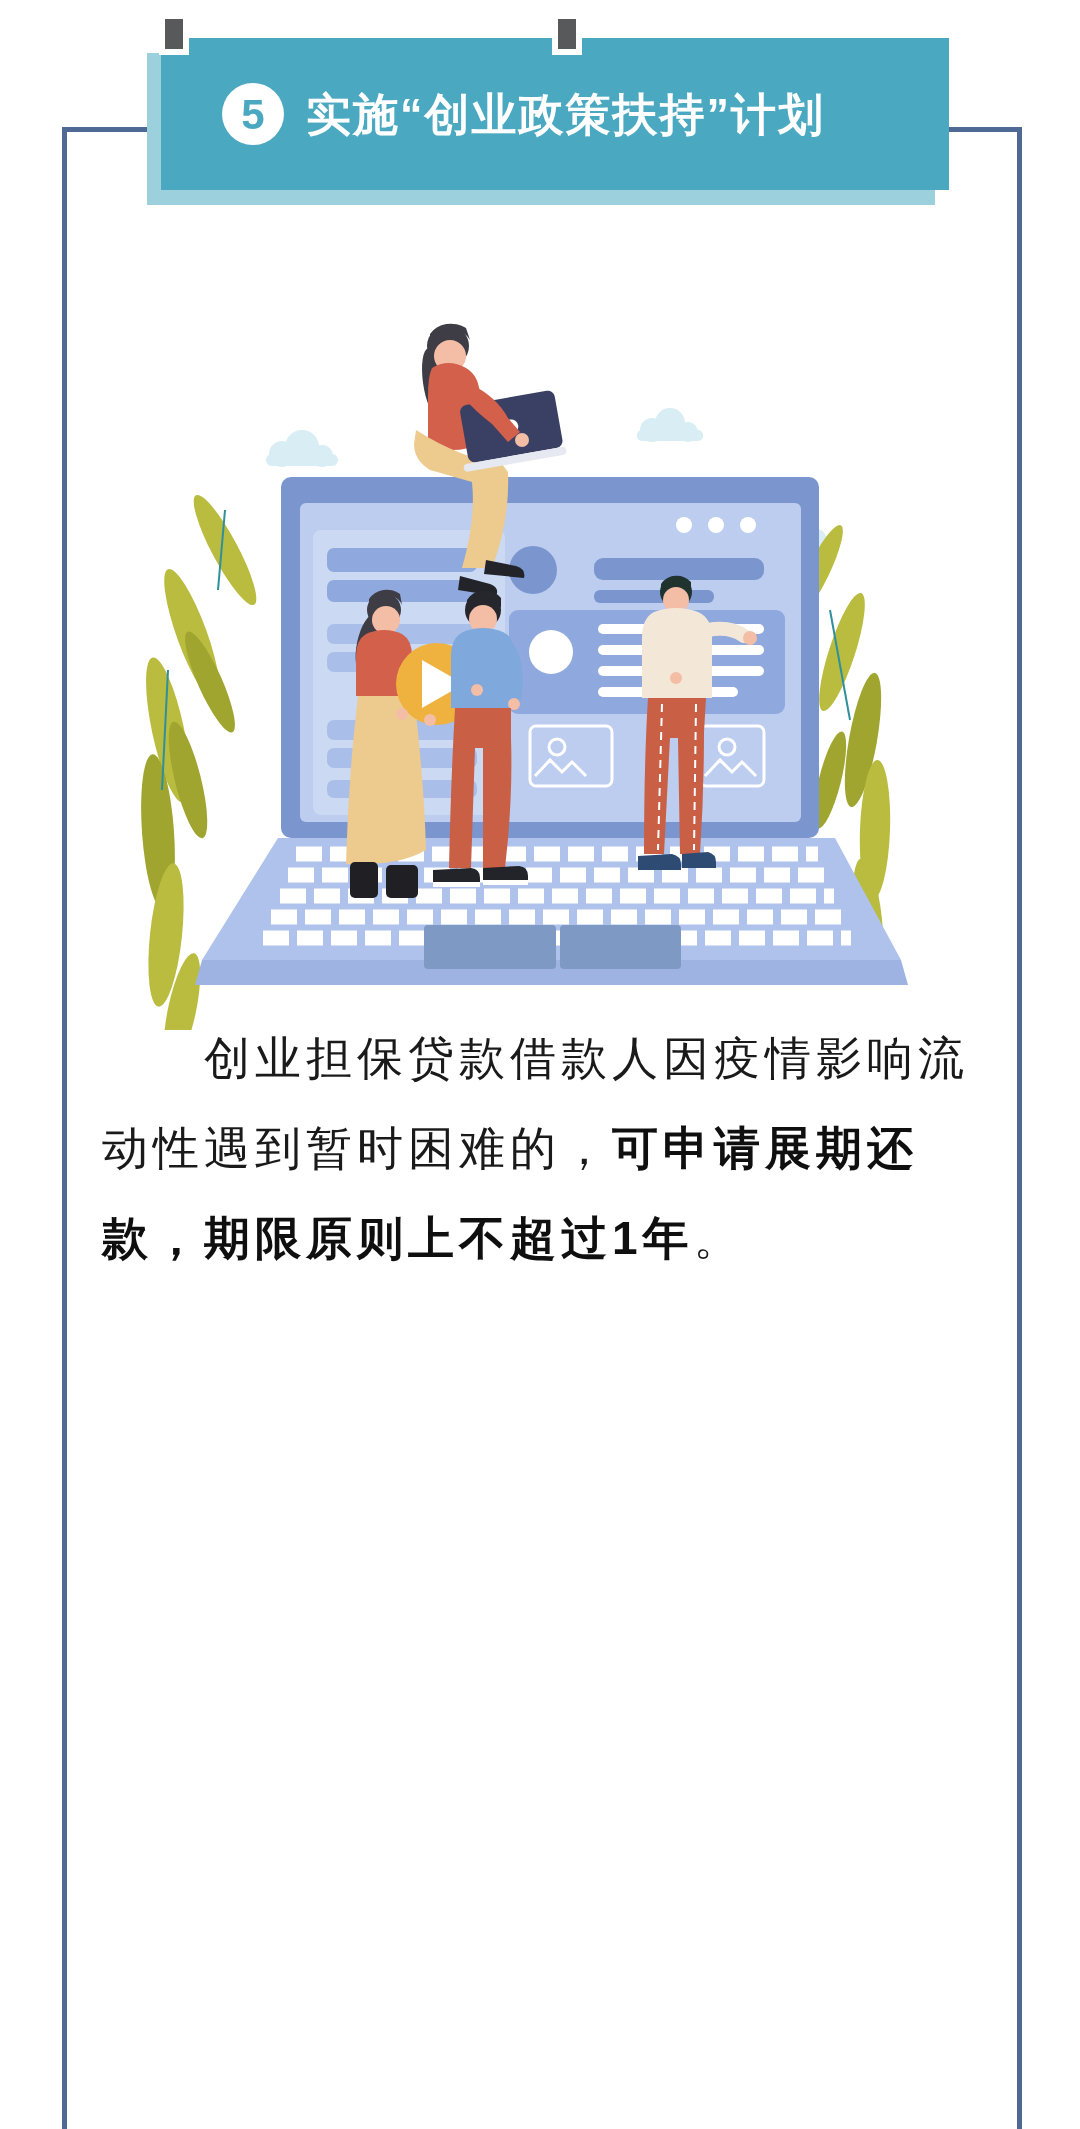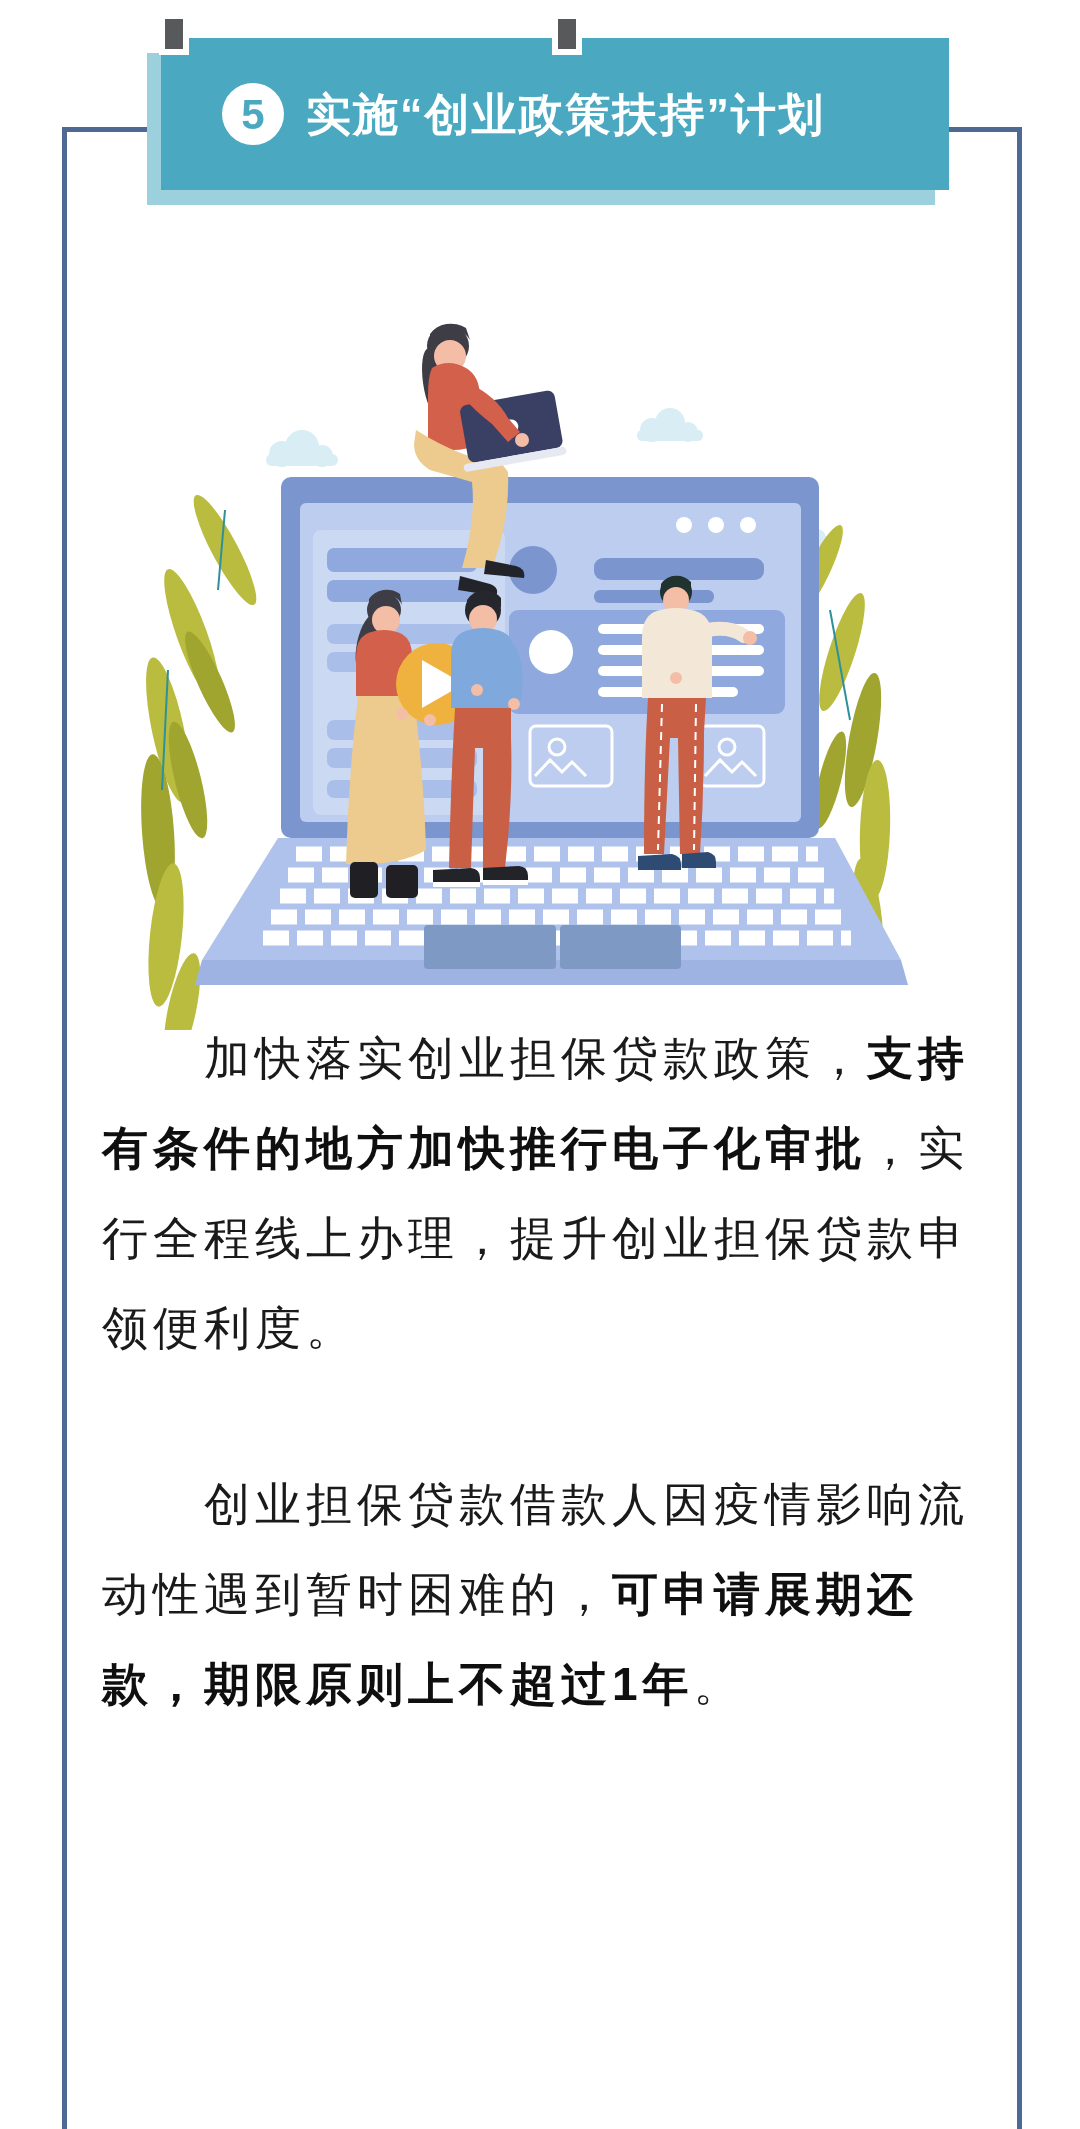--- a/index.html
+++ b/index.html
@@ -213,15 +213,14 @@
     <circle cx="546" cy="458" r="6" fill="#F4BDA6"></circle>
     <path d="M518,478 l58,0 -2,34 q0,62 -4,122 l-20,0 -2,-116 -8,0 -6,116 -20,0 q0,-92 4,-156 z" fill="#C95F45"></path>
     <path d="M532,484 L528,630" stroke="#ffffff" stroke-width="2" stroke-dasharray="8 6" fill="none"></path>
     <path d="M566,484 L564,630" stroke="#ffffff" stroke-width="2" stroke-dasharray="8 6" fill="none"></path>
     <path d="M508,636 l34,-2 q9,2 9,10 l0,6 -43,0 z" fill="#2E4B74"></path>
     <path d="M552,634 l26,-2 q8,2 8,10 l0,6 -34,0 z" fill="#2E4B74"></path>
   </g>
 </svg>
 
 <div class="article">
-    <p><span>加快落实创业担保贷款政策，</span><span class="b">支持有条件的地方加快推行电子化审批</span><span>，实行全程线上办理，提升创业担保贷款申领便利度。</span></p>
     <p><span>创业担保贷款借款人因疫情影响流动性遇到暂时困难的，</span><span class="b">可申请展期还款，期限原则上不超过1年</span><span>。</span></p>
   </div>
 
 </body></html>

